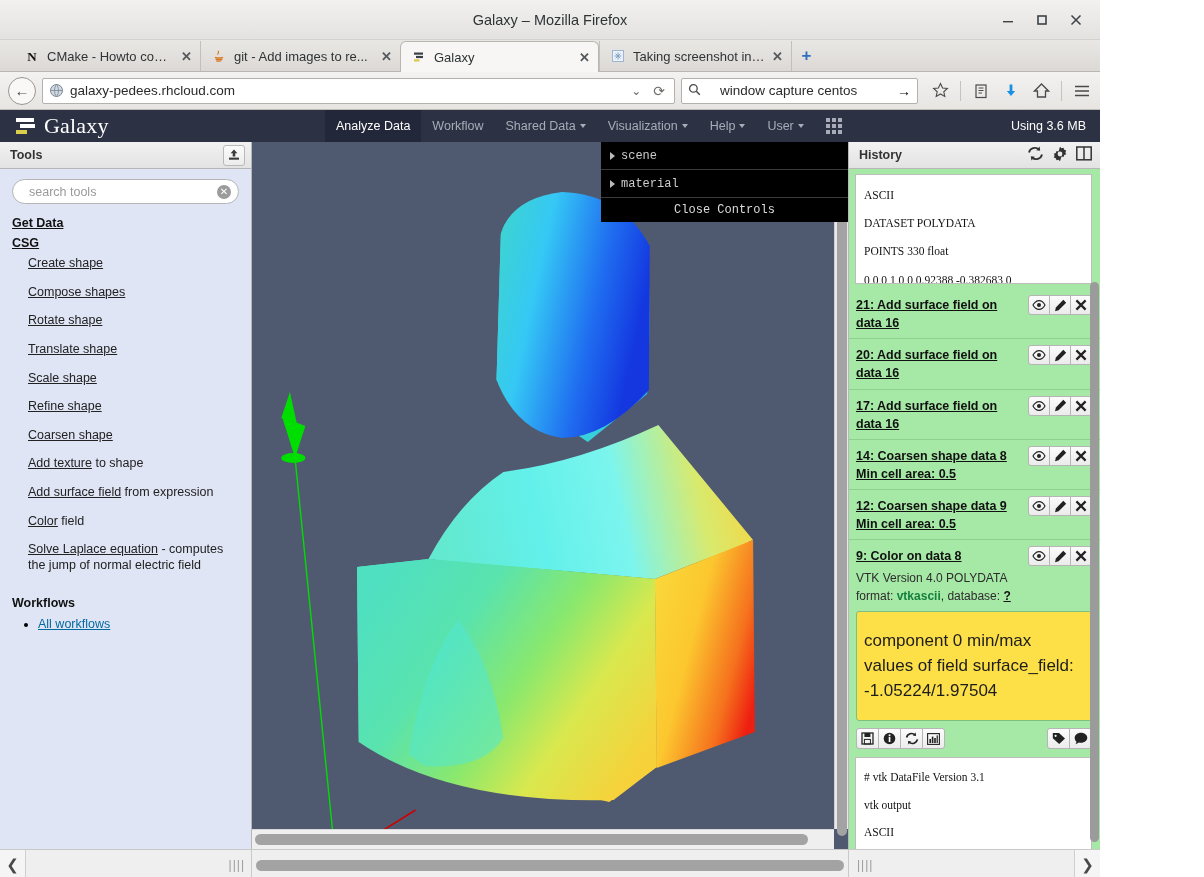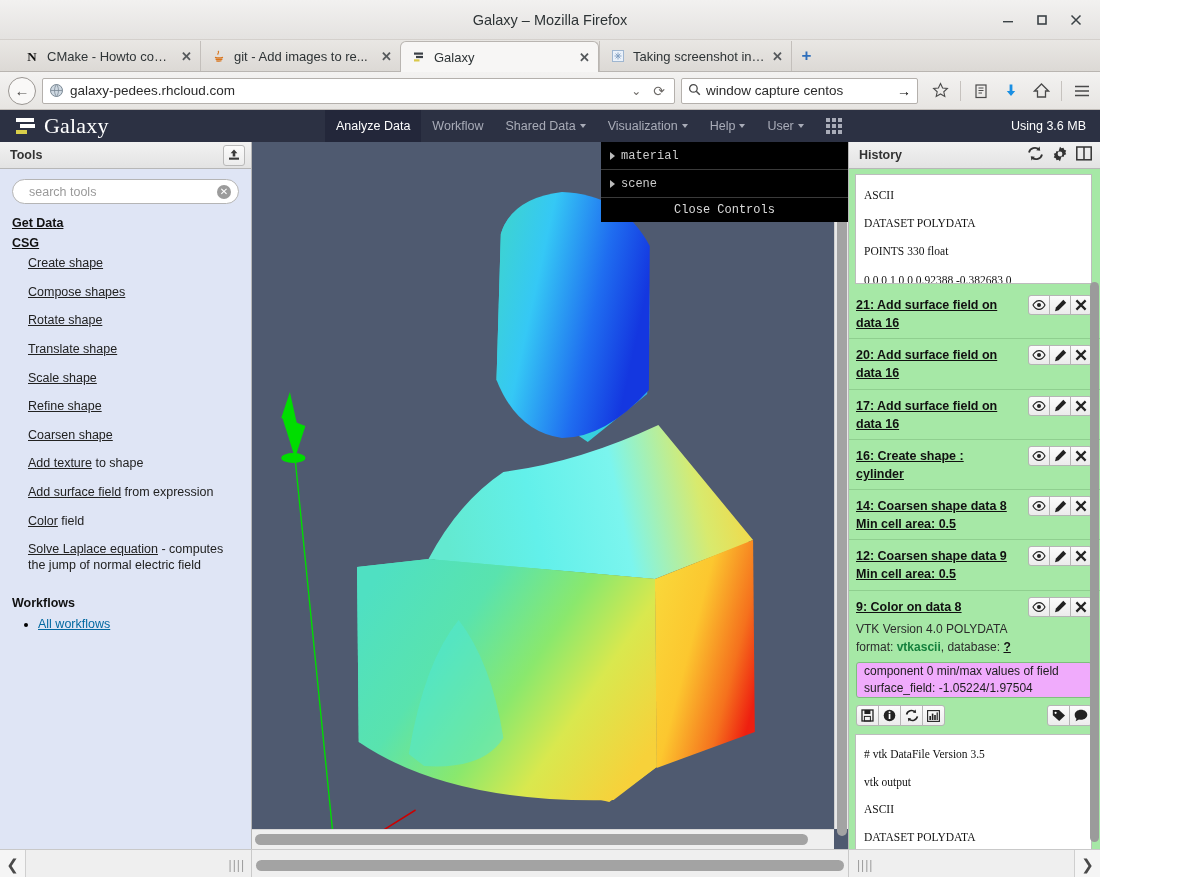--- a/index.html
+++ b/index.html
@@ -98,21 +98,21 @@
   }
   .urlbar .globe { width: 15px; height: 15px; flex: 0 0 15px; }
   .urlbar .urltext {
     flex: 1 1 auto; color: #2b2b2b; font-size: 13.5px;
     white-space: nowrap; overflow: hidden;
   }
   .urlbar .uicon { color: #6d6a67; font-size: 12px; flex: 0 0 auto; padding: 0 3px; }
   .searchbar {
     width: 237px; height: 26px; background: #fff;
     border: 1px solid #b4b0ac; border-radius: 2px;
-    display: flex; align-items: center; padding: 0 6px; gap: 5px;
+    display: flex; align-items: center; padding: 0 6px; gap: 19px;
     flex: 0 0 237px;
   }
   .searchbar .stext { flex: 1 1 auto; color: #2b2b2b; font-size: 13.5px; white-space: nowrap; overflow: hidden; }
   .navicons { display: flex; align-items: center; gap: 10px; padding-left: 6px; flex: 0 0 auto; }
   .navicon { width: 20px; height: 20px; display: flex; align-items: center; justify-content: center; }
   .navsep { width: 1px; height: 20px; background: #c6c2be; }
 
   
   .masthead {
     height: 32px; background: #2c3143;
@@ -285,22 +285,22 @@
     margin-left: -1px; color: #222;
   }
   .hda-btn:first-child { margin-left: 0; border-radius: 3px 0 0 3px; }
   .hda-btn:last-child { border-radius: 0 3px 3px 0; }
   .hda-expanded { padding: 0 8px 6px 7px; border-bottom: 1px solid #8fcf8f; }
   .hda-meta { font-size: 12px; color: #2c2c2c; line-height: 1.5; }
   .hda-meta b { color: #15803d; }
   .hda-meta a { color: #111; text-decoration: underline; font-weight: bold; }
   .hda-blurb {
     border: 1px solid #7fbf7f; border-radius: 3px;
-    background: #f0abfc; padding: 0 7px; margin: 6px 0 7px 0;
-    font-size: 12px; line-height: 1.45; color: #1d1d1d;
+    background: #fde047; padding: 17px 7px; margin: 6px 0 7px 0;
+    font-size: 17px; line-height: 1.45; color: #1d1d1d;
   }
   .hda-actions { display: flex; align-items: center; }
   .hda-actions .grp { display: flex; }
   .hda-actions .grp.right { margin-left: auto; }
   .act-btn {
     width: 23px; height: 21px; border: 1px solid #b5b5b5;
     background: linear-gradient(#fcfcfc,#ececec);
     display: flex; align-items: center; justify-content: center;
     margin-left: -1px;
   }
@@ -642,25 +642,25 @@
           <ellipse cx="48" cy="316" rx="14" ry="5" fill="#00dd00"></ellipse>
           <line x1="97" y1="718" x2="190" y2="668" stroke="#cc0000" stroke-width="1.6"></line>
           <line x1="97" y1="718" x2="358" y2="838" stroke="#0000ee" stroke-width="1.6"></line>
           <path d="M330 820 L380 845 L346 850 Z" fill="#0000ee"></path>
         </svg>
       </div>
 
       <div class="vtk-controls">
         <div class="vtk-ctl-row">
           <span class="tri"></span>
-          <span>material</span>
+          <span>scene</span>
         </div>
         <div class="vtk-ctl-row">
           <span class="tri"></span>
-          <span>scene</span>
+          <span>material</span>
         </div>
         <div class="vtk-ctl-close">Close Controls</div>
       </div>
 
       <div class="center-vscroll">
         <div class="thumb"></div>
       </div>
       <div class="center-hscroll">
         <div class="thumb"></div>
       </div>
@@ -761,41 +761,20 @@
                 </svg>
             </span>
             <span class="hda-btn">
               <svg width="12" height="12" viewBox="0 0 12 12">
                   <path d="M1.4 1.4 L10.6 10.6 M10.6 1.4 L1.4 10.6" stroke="#222" stroke-width="2.2"></path>
                 </svg>
             </span>
           </span>
         </div>
 
-        <div class="hda">
-          <span class="hda-title">16: Create shape : cylinder</span>
-          <span class="hda-btns">
-            <span class="hda-btn">
-              <svg width="14" height="10" viewBox="0 0 14 10">
-                  <path d="M7 0.6C3.2.6 1 5 1 5s2.2 4.4 6 4.4S13 5 13 5 10.8.6 7 .6Z" fill="none" stroke="#222" stroke-width="1.1"></path>
-                  <circle cx="7" cy="5" r="2" fill="#222"></circle>
-                </svg>
-            </span>
-            <span class="hda-btn">
-              <svg width="13" height="13" viewBox="0 0 13 13">
-                  <path d="M9.3 0.8 L12.2 3.7 L4.6 11.3 L1 12.2 L1.9 8.6 Z" fill="#222"></path>
-                </svg>
-            </span>
-            <span class="hda-btn">
-              <svg width="12" height="12" viewBox="0 0 12 12">
-                  <path d="M1.4 1.4 L10.6 10.6 M10.6 1.4 L1.4 10.6" stroke="#222" stroke-width="2.2"></path>
-                </svg>
-            </span>
-          </span>
-        </div>
 
         <div class="hda">
           <span class="hda-title">14: Coarsen shape data 8 Min cell area: 0.5</span>
           <span class="hda-btns">
             <span class="hda-btn">
               <svg width="14" height="10" viewBox="0 0 14 10">
                   <path d="M7 0.6C3.2.6 1 5 1 5s2.2 4.4 6 4.4S13 5 13 5 10.8.6 7 .6Z" fill="none" stroke="#222" stroke-width="1.1"></path>
                   <circle cx="7" cy="5" r="2" fill="#222"></circle>
                 </svg>
             </span>
@@ -908,21 +887,21 @@
               <span class="act-btn">
                 <svg width="14" height="13" viewBox="0 0 14 13">
                     <path d="M7 0.8c3.5 0 6.3 2.2 6.3 5s-2.8 5-6.3 5a9 9 0 0 1-2-.2L1.6 12.3l.9-2.6C1.3 8.8.7 7.5.7 5.8.7 3 3.5.8 7 .8Z" fill="#222"></path>
                   </svg>
               </span>
             </span>
           </div>
         </div>
 
         <div class="peek-box" style="height:150px;line-height:2.4;margin-top:2px">
-          <div># vtk DataFile Version 3.5</div>
+          <div># vtk DataFile Version 3.1</div>
           <div>vtk output</div>
           <div>ASCII</div>
           <div>DATASET POLYDATA</div>
           <div>POINTS 5991 float</div>
         </div>
 
         <div class="hist-vscroll"></div>
       </div>
     </aside>
   </div>

